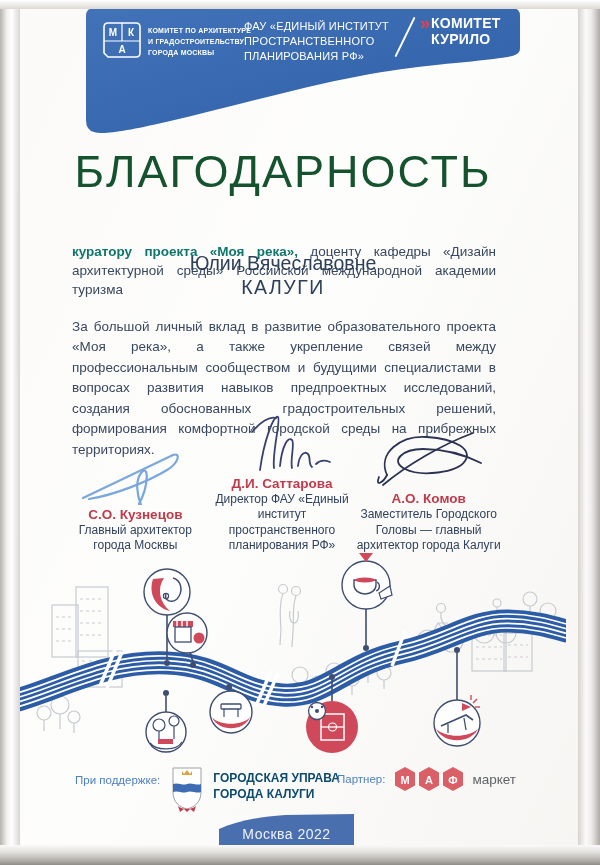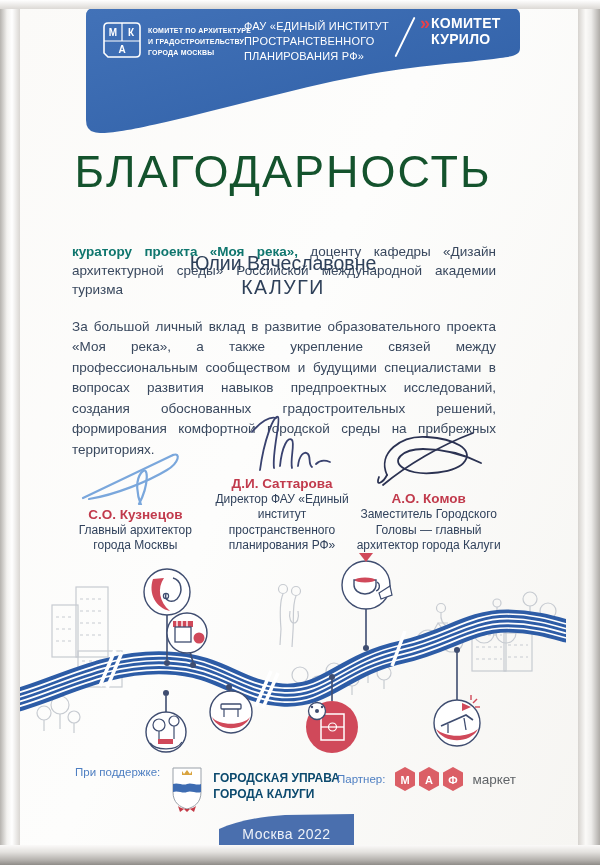--- a/index.html
+++ b/index.html
@@ -38,21 +38,21 @@
   .sigcol{width:150px;text-align:center;}
   .sigcol svg{display:block;margin:0 auto;}
   .signame{color:#c13a4c;font-size:13.5px;font-weight:bold;margin-top:2px;}
   .sigtitle{color:#31425c;font-size:12px;line-height:1.28;margin-top:1px;}
 
   
   .illus{left:0;top:553px;width:566px;height:218px;z-index:2;}
 
   
   .support{left:75px;top:766px;display:flex;align-items:flex-start;z-index:2;}
-  .plabel{color:#4e7fc2;font-size:11.5px;}
+  .plabel{color:#4e7fc2;font-size:11.5px;margin-top:8px;}
   .uprava{color:#0c4a6e;font-size:12px;font-weight:bold;line-height:1.3;margin-top:5px;margin-left:9px;}
   .partner{left:337px;top:766px;display:flex;align-items:center;z-index:2;}
   .maf-market{color:#606468;font-size:13.5px;margin-left:7px;}
 
   
   .footer{left:219px;top:814px;width:135px;height:31px;z-index:4;}
   .footer .ftext{position:absolute;left:0;bottom:3px;width:135px;text-align:center;color:#eef2f8;font-size:14px;letter-spacing:.5px;}
 </style>
 </head>
 <body>

